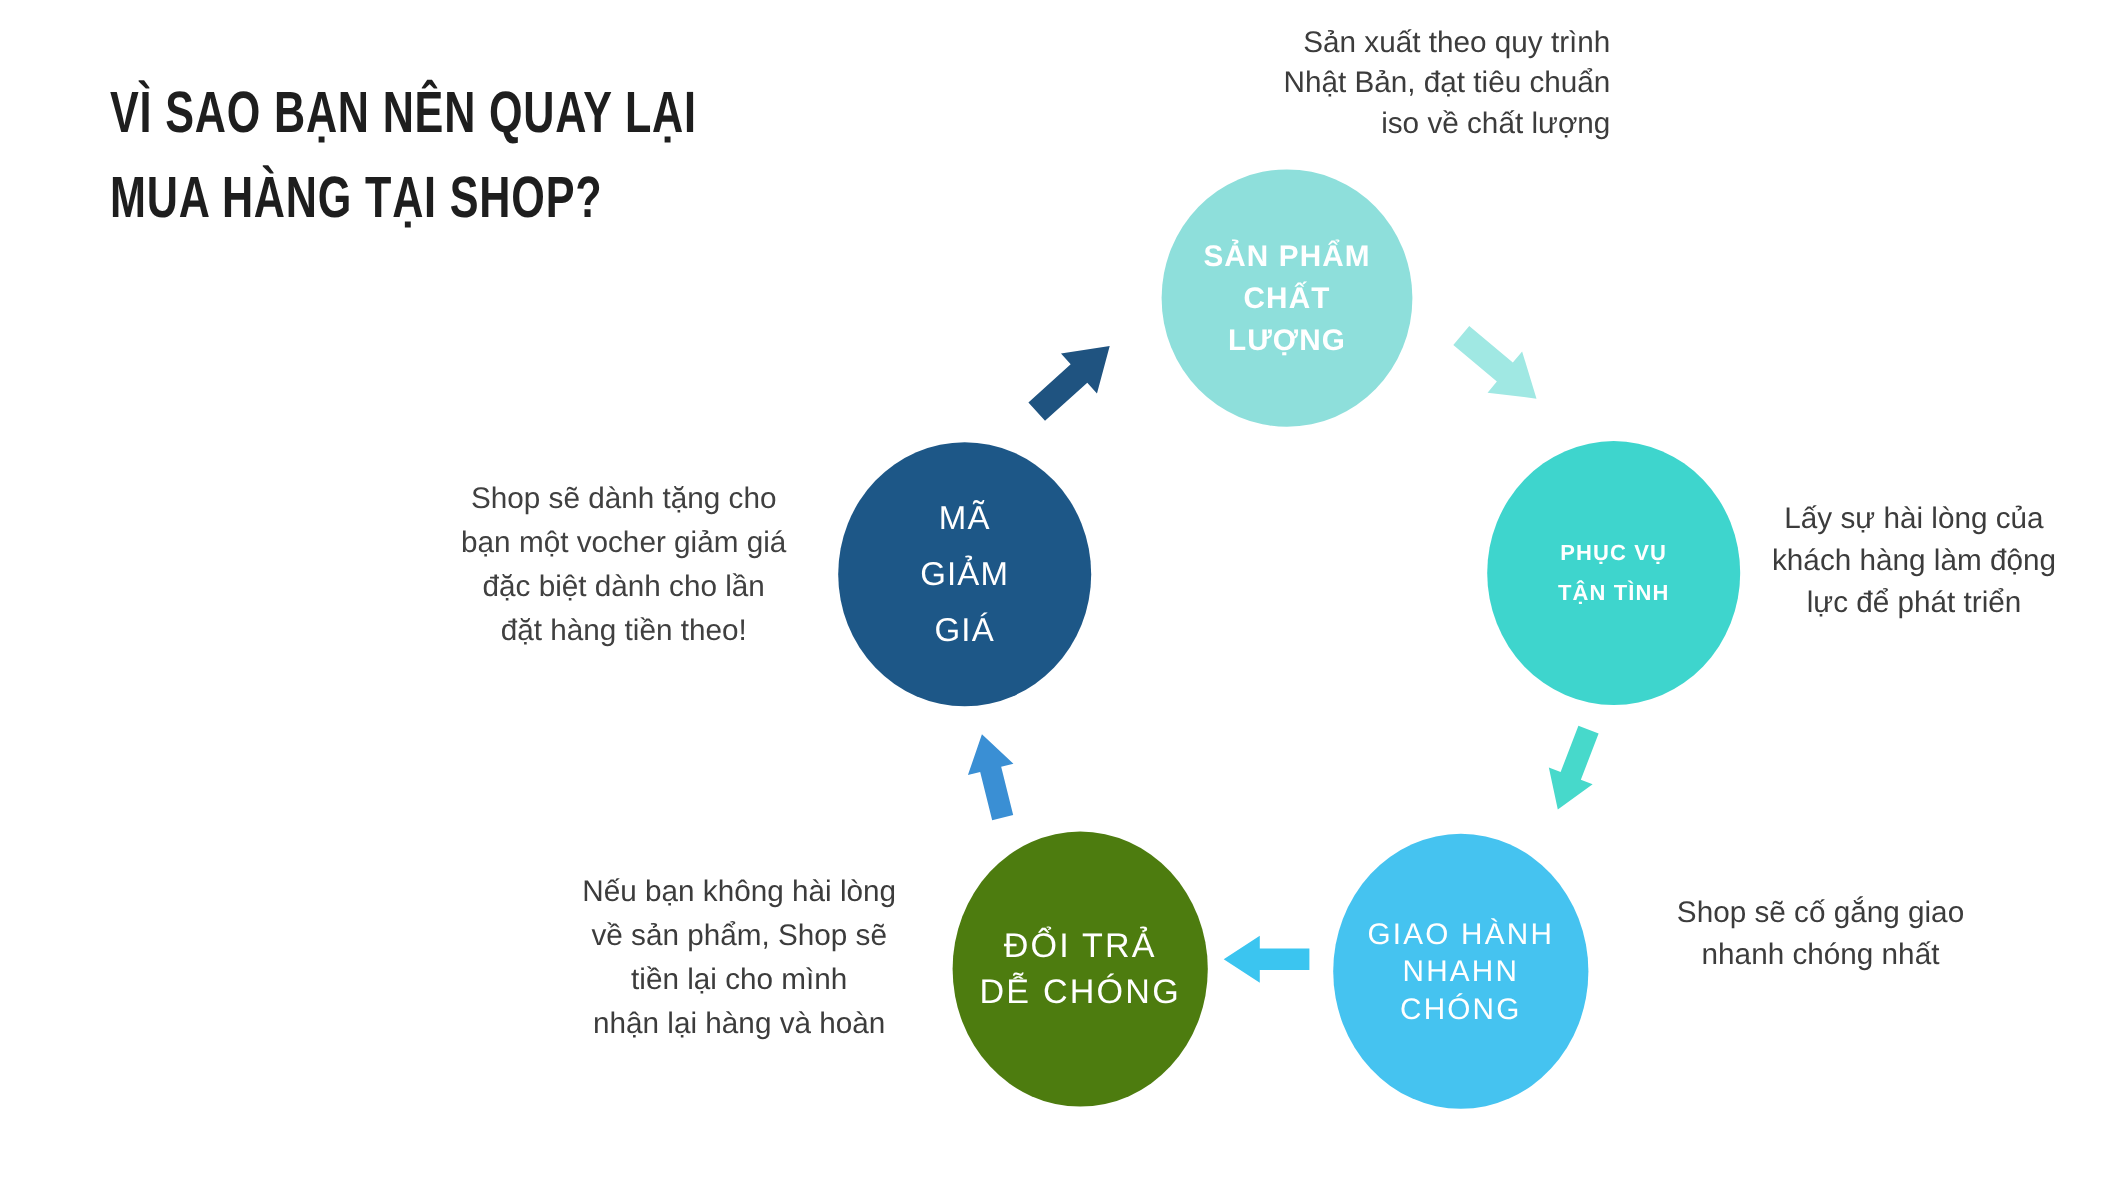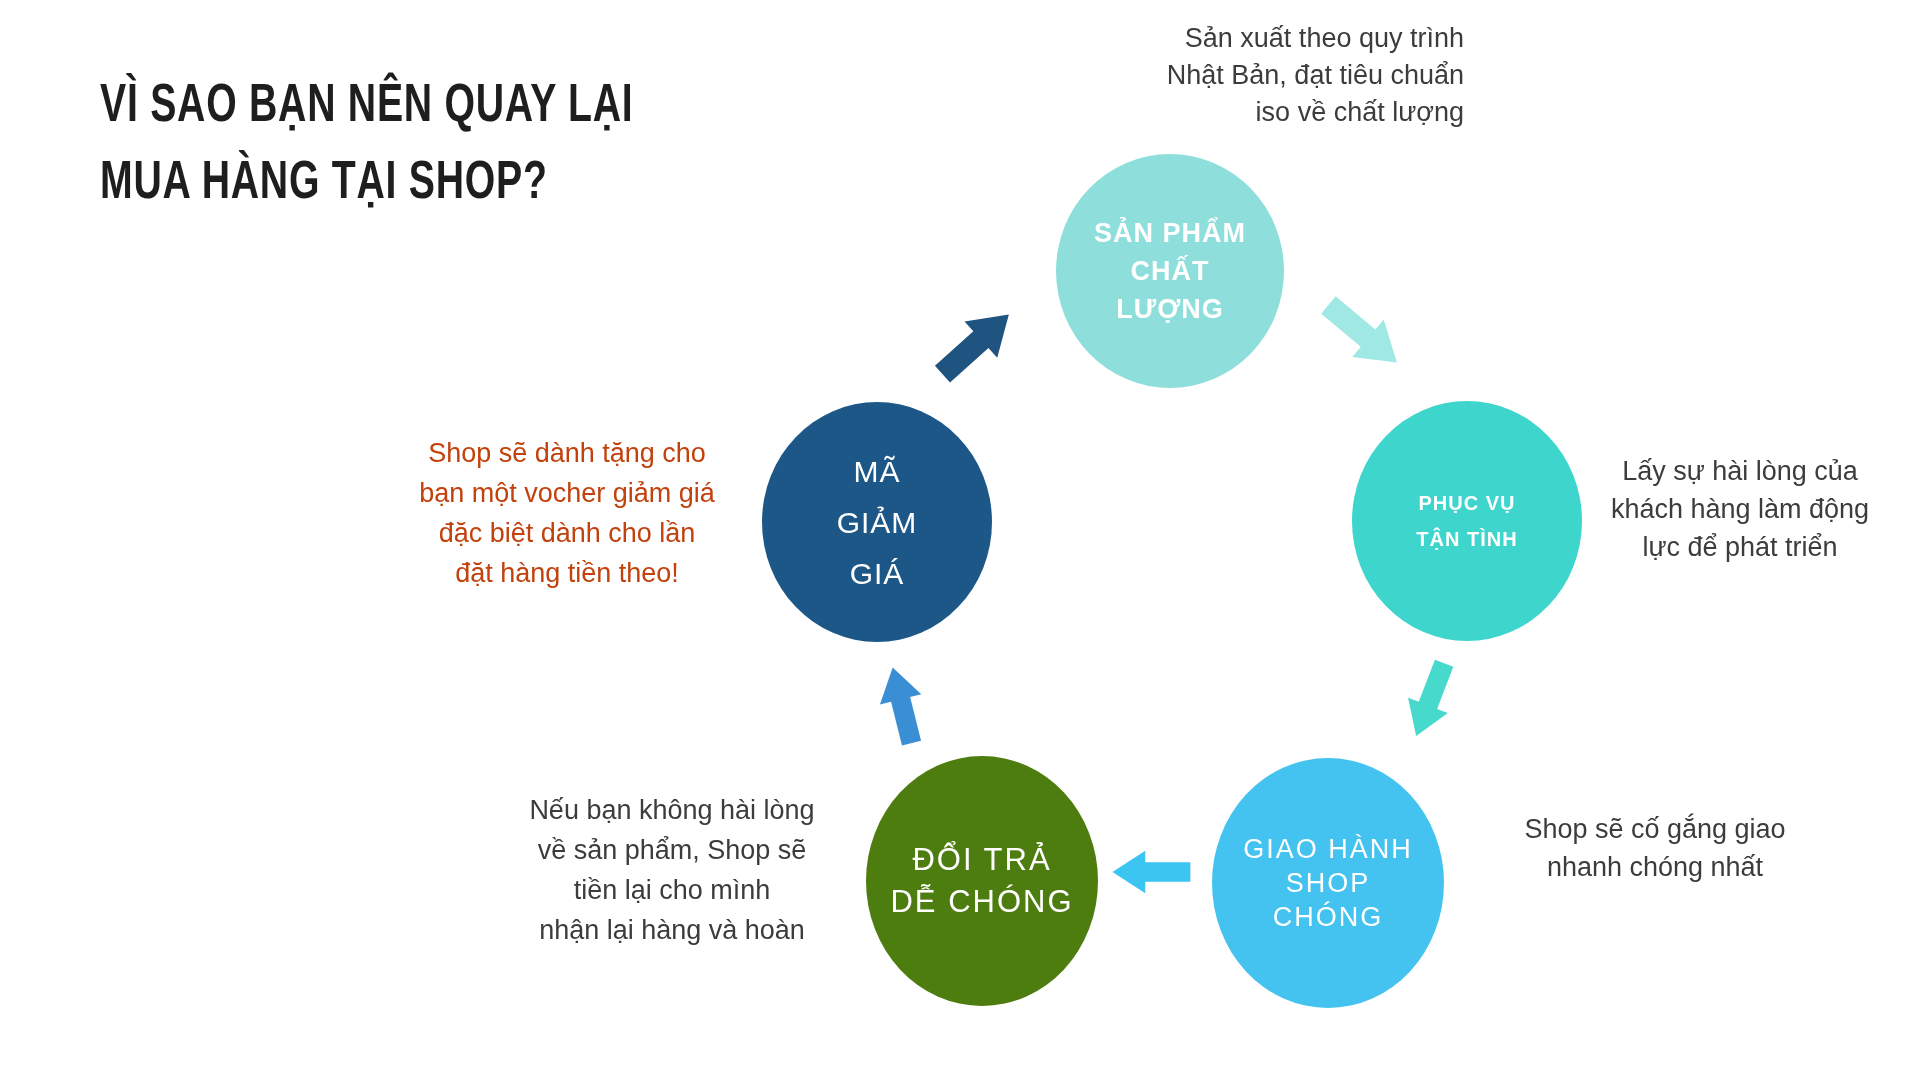--- a/index.html
+++ b/index.html
@@ -64,21 +64,21 @@
     <div>nhanh chóng nhất</div>
   </div>
 
   <div class="annotation ann-returns" style="color: rgb(60, 60, 60);">
     <div>Nếu bạn không hài lòng</div>
     <div>về sản phẩm, Shop sẽ</div>
     <div>tiền lại cho mình</div>
     <div>nhận lại hàng và hoàn</div>
   </div>
 
-  <div class="annotation ann-voucher" style="color: #c2410c; text-align: center;">
+  <div class="annotation ann-voucher" style="color: #404040; text-align: center;">
     <div>Shop sẽ dành tặng cho</div>
     <div>bạn một vocher giảm giá</div>
     <div>đặc biệt dành cho lần</div>
     <div>đặt hàng tiền theo!</div>
   </div>
 
   <div class="circle c-quality" style="background-color: rgb(142, 223, 219); color: rgb(255, 255, 255);">
     <div class="circle-label">
       <span>SẢN PHẨM</span>
       <span>CHẤT</span>
@@ -89,21 +89,21 @@
   <div class="circle c-service" style="background-color: rgb(62, 213, 205); color: rgb(255, 255, 255);">
     <div class="circle-label">
       <span>PHỤC VỤ</span>
       <span>TẬN TÌNH</span>
     </div>
   </div>
 
   <div class="circle c-delivery" style="background-color: rgb(69, 195, 240); color: rgb(255, 255, 255);">
     <div class="circle-label">
       <span>GIAO HÀNH</span>
-      <span>SHOP</span>
+      <span>NHAHN</span>
       <span>CHÓNG</span>
     </div>
   </div>
 
   <div class="circle c-returns" style="background-color: #4d7c0f; color: rgb(255, 255, 255);">
     <div class="circle-label">
       <span>ĐỔI TRẢ</span>
       <span>DỄ CHÓNG</span>
     </div>
   </div>

